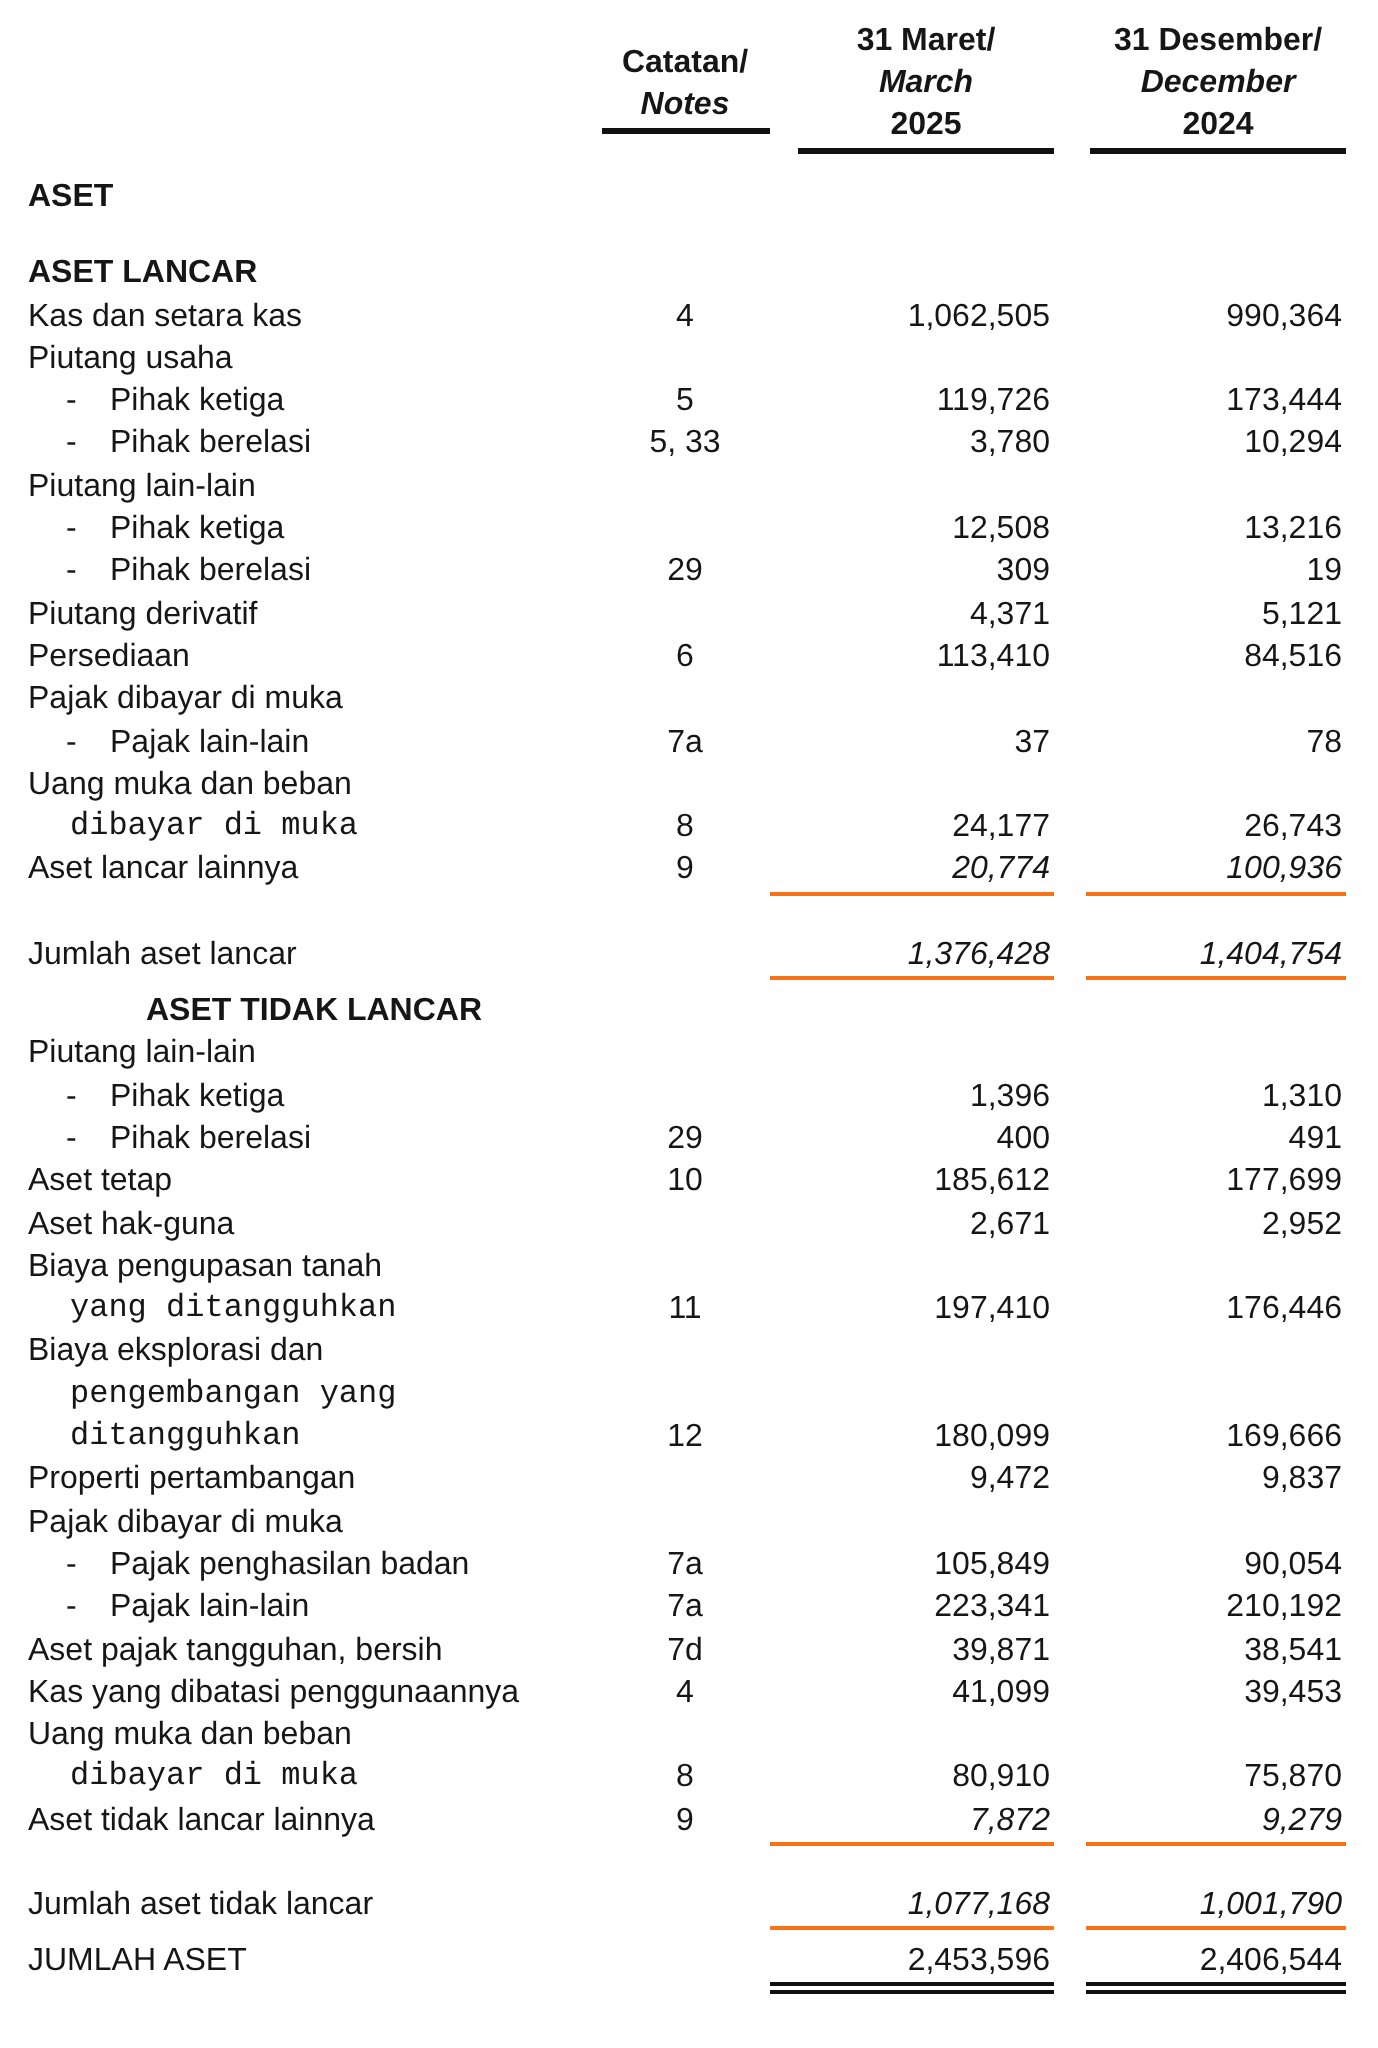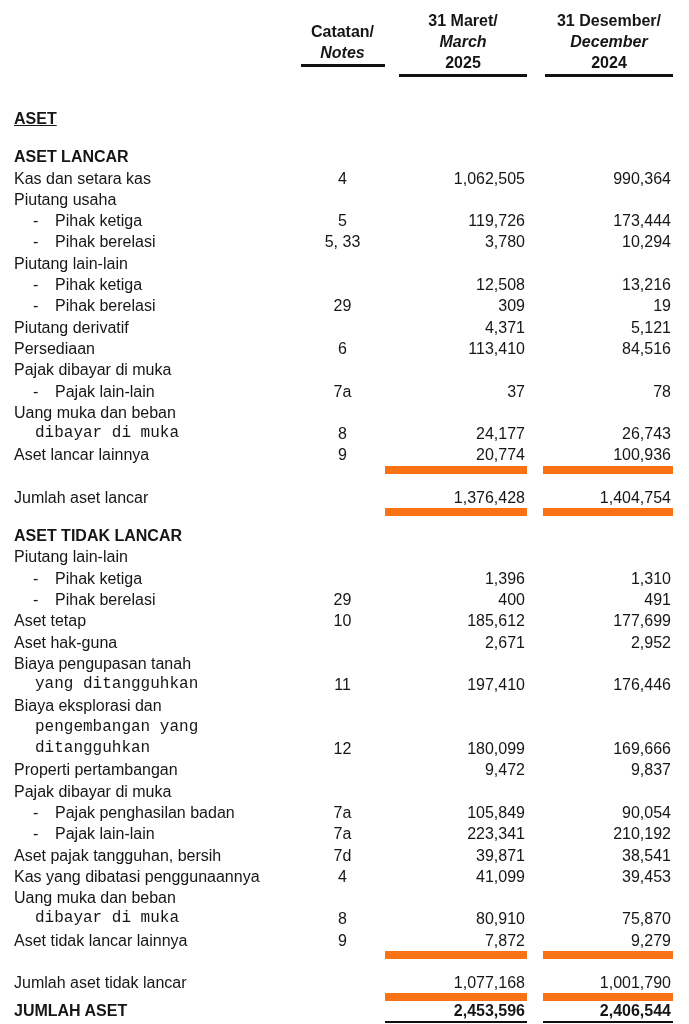--- a/index.html
+++ b/index.html
@@ -23,22 +23,22 @@
 
   
   .row{font-size:16px;line-height:21.3px;height:21.3px;}
   .cell{white-space:nowrap;}
   .note{text-align:center;}
   .val{text-align:right;padding-right:2px;}
   .style-section .label{font-weight:bold;}
   .style-sub .label{padding-left:19px;}
   .bullet{display:inline-block;width:22px;}
   .style-cont .label{padding-left:21px;font-family:Liberation Mono, monospace;}
-  .style-grand{font-weight:bold;height:20px;line-height:20px;}
-  .rule-single .val{border-bottom:8px solid #f97316;}
+  .style-grand{font-weight:normal;height:20px;line-height:20px;}
+  .rule-single .val{border-bottom:2px solid #f97316;font-style:italic;}
   .rule-double .val{border-bottom:6px double #111;}
 </style>
 </head>
 <body>
 
 <div class="page">
 
   <div class="thead grid">
     <div class="hcell"></div>
     <div class="hcell">
@@ -58,21 +58,21 @@
     <div class="hcell">
       <div class="hinner hinner-val">
         <div>31 Desember/</div>
         <div class="ital">December</div>
         <div>2024</div>
       </div>
     </div>
   </div>
 
   <div id="table-body">
-      <div class="row grid style-section" style="margin-top: 31px; text-decoration: underline;">
+      <div class="row grid style-section" style="margin-top: 11px;">
     <div class="cell label"><span class="label-text">ASET</span></div>
     <div class="cell note"></div>
     <div class="cell val"></div>
     <div class="cell"></div>
     <div class="cell val"></div>
   </div>
       <div class="row grid style-section" style="margin-top: 17px;">
     <div class="cell label"><span class="label-text">ASET LANCAR</span></div>
     <div class="cell note"></div>
     <div class="cell val"></div>
@@ -177,21 +177,21 @@
     <div class="cell"></div>
     <div class="cell val">100,936</div>
   </div>
       <div class="row grid style-main rule-single" style="margin-top: 21px;">
     <div class="cell label"><span class="label-text">Jumlah aset lancar</span></div>
     <div class="cell note"></div>
     <div class="cell val">1,376,428</div>
     <div class="cell"></div>
     <div class="cell val">1,404,754</div>
   </div>
-      <div class="row grid style-section" style="margin-top: 17px;">
+      <div class="row grid style-section" style="margin-top: 7px; text-align: center;">
     <div class="cell label"><span class="label-text">ASET TIDAK LANCAR</span></div>
     <div class="cell note"></div>
     <div class="cell val"></div>
     <div class="cell"></div>
     <div class="cell val"></div>
   </div>
       <div class="row grid style-main">
     <div class="cell label"><span class="label-text">Piutang lain-lain</span></div>
     <div class="cell note"></div>
     <div class="cell val"></div>

